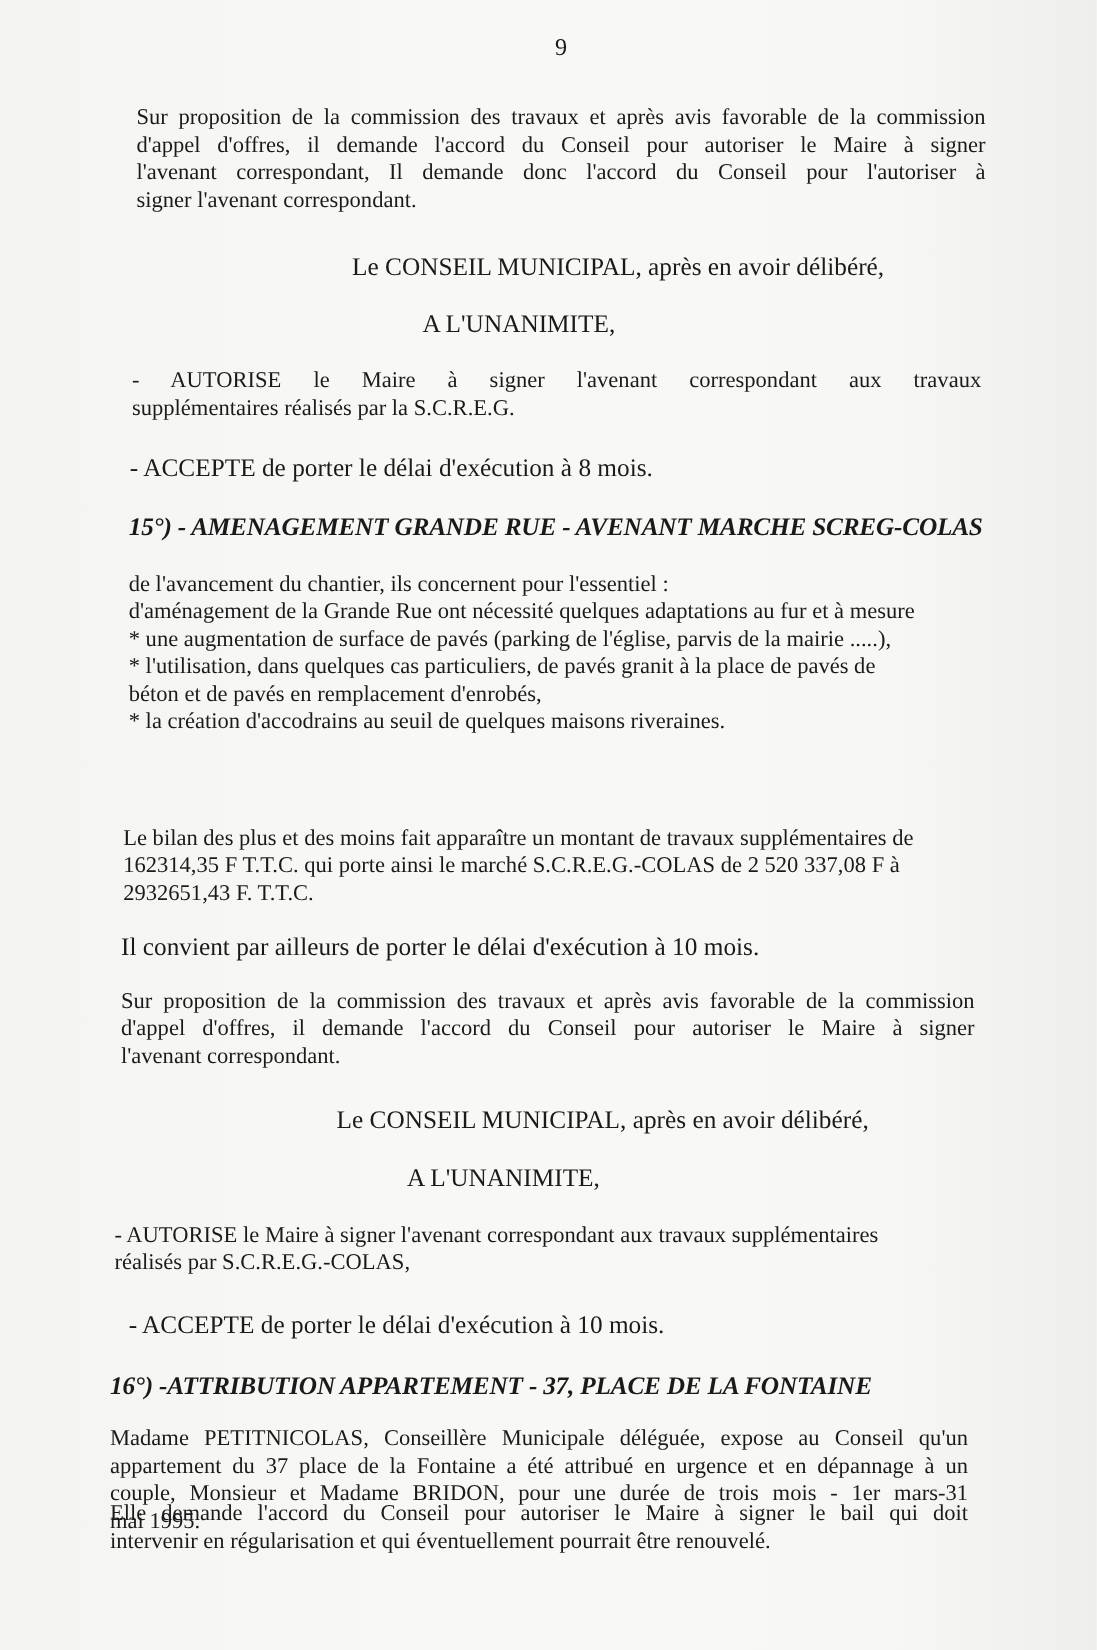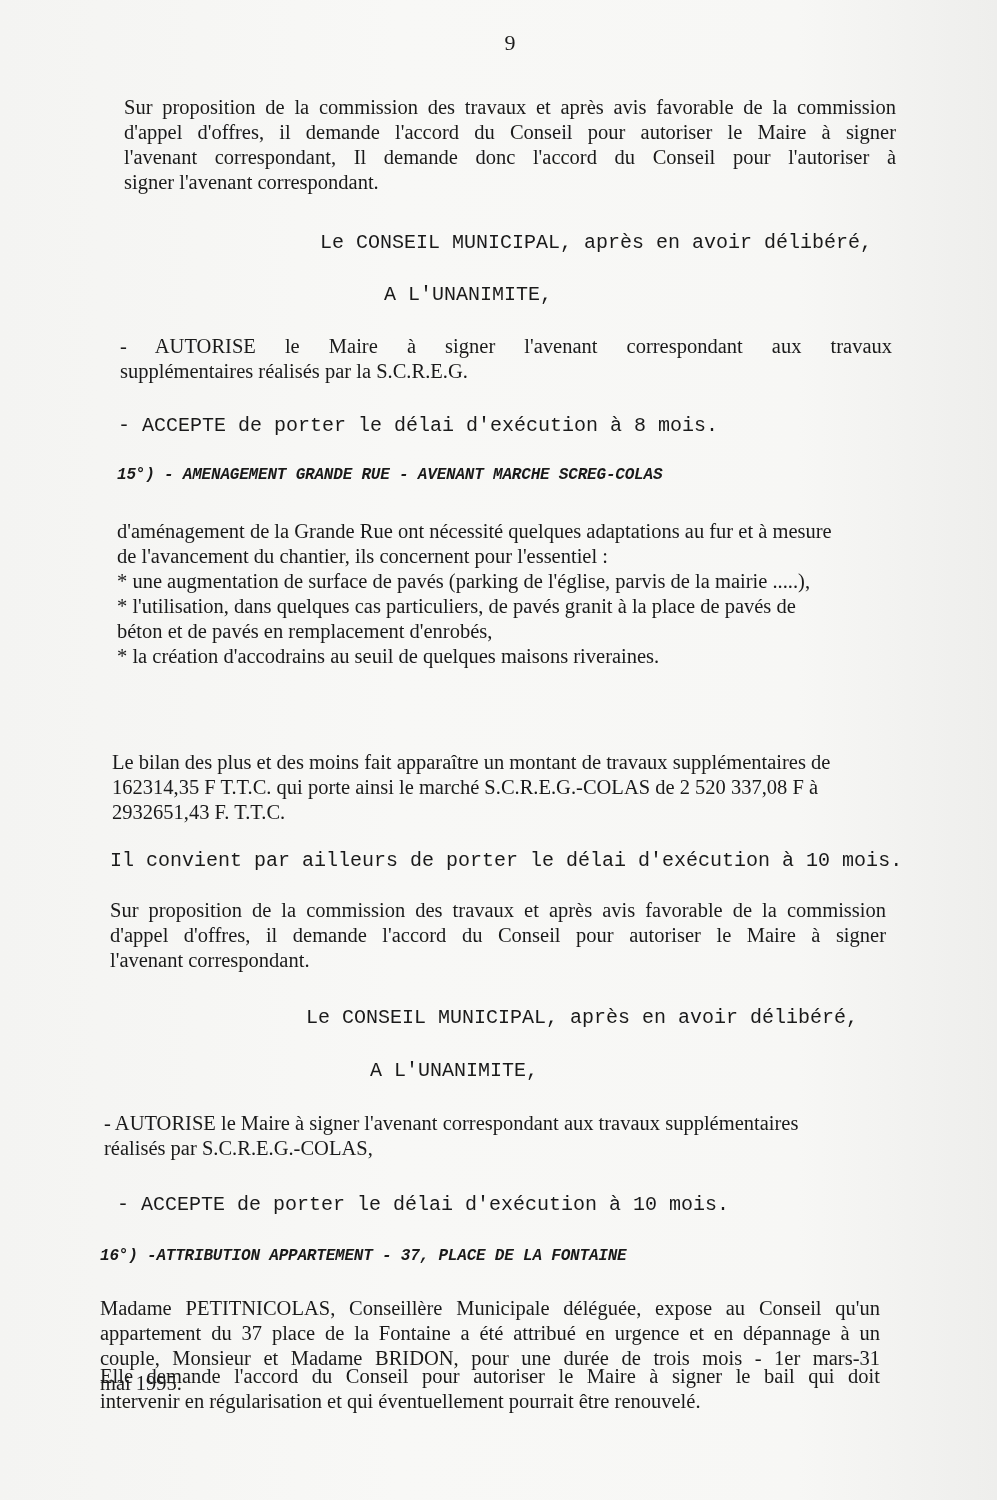--- a/index.html
+++ b/index.html
@@ -31,33 +31,31 @@
       text-align: center;
       font-size: 22px;
     }
     .block {
       position: absolute;
       font-size: 20.5px;
       line-height: 25px;
     }
     .center-line {
       position: absolute;
-      font-size: 20px;
+      font-size: 23px;
       line-height: 25px;
       white-space: nowrap;
-      font-family: Liberation Mono, monospace;
     }
     .heading {
       position: absolute;
-      font-size: 16px;
+      font-size: 23px;
       font-weight: bold;
       font-style: italic;
       white-space: nowrap;
       letter-spacing: -0.2px;
-      font-family: Liberation Mono, monospace;
     }
     .line {
       display: block;
       white-space: nowrap;
     }
     .jline {
       display: block;
       text-align: justify;
       text-align-last: justify;
       white-space: normal;
@@ -83,22 +81,22 @@
   <div class="block" style="left:120px; top:334px; width:772px;">
     <span class="jline">-  AUTORISE le Maire à signer l'avenant   correspondant aux travaux</span>
     <span class="line">supplémentaires réalisés par la S.C.R.E.G.</span>
   </div>
 
   <div class="center-line" style="left:118px; top:413px;">- ACCEPTE de porter le délai d'exécution à 8 mois.</div>
 
   <div class="heading" style="left:117px; top:466px;">15°) - AMENAGEMENT GRANDE RUE - AVENANT MARCHE SCREG-COLAS</div>
 
   <div class="block" style="left:117px; top:519px; width:774px;">
+    <span class="line">de l'avancement du chantier, ils concernent pour l'essentiel :</span>
     <span class="line">d'aménagement de la Grande Rue ont nécessité quelques adaptations au fur et à mesure</span>
-    <span class="line">de l'avancement du chantier, ils concernent pour l'essentiel :</span>
     <span class="line">* une augmentation de surface de pavés (parking de l'église, parvis de la mairie .....),</span>
     <span class="line">* l'utilisation, dans quelques cas particuliers, de pavés granit à la place de pavés de</span>
     <span class="line">béton et de pavés en remplacement d'enrobés,</span>
     <span class="line">* la création d'accodrains au seuil de quelques maisons riveraines.</span>
   </div>
 
   <div class="block" style="left:112px; top:750px; width:776px;">
     <span class="line">Le bilan des plus et des moins fait apparaître un montant de travaux supplémentaires de</span>
     <span class="line">162314,35 F T.T.C. qui porte ainsi le marché S.C.R.E.G.-COLAS de 2 520 337,08 F à</span>
     <span class="line">2932651,43 F. T.T.C.</span>

